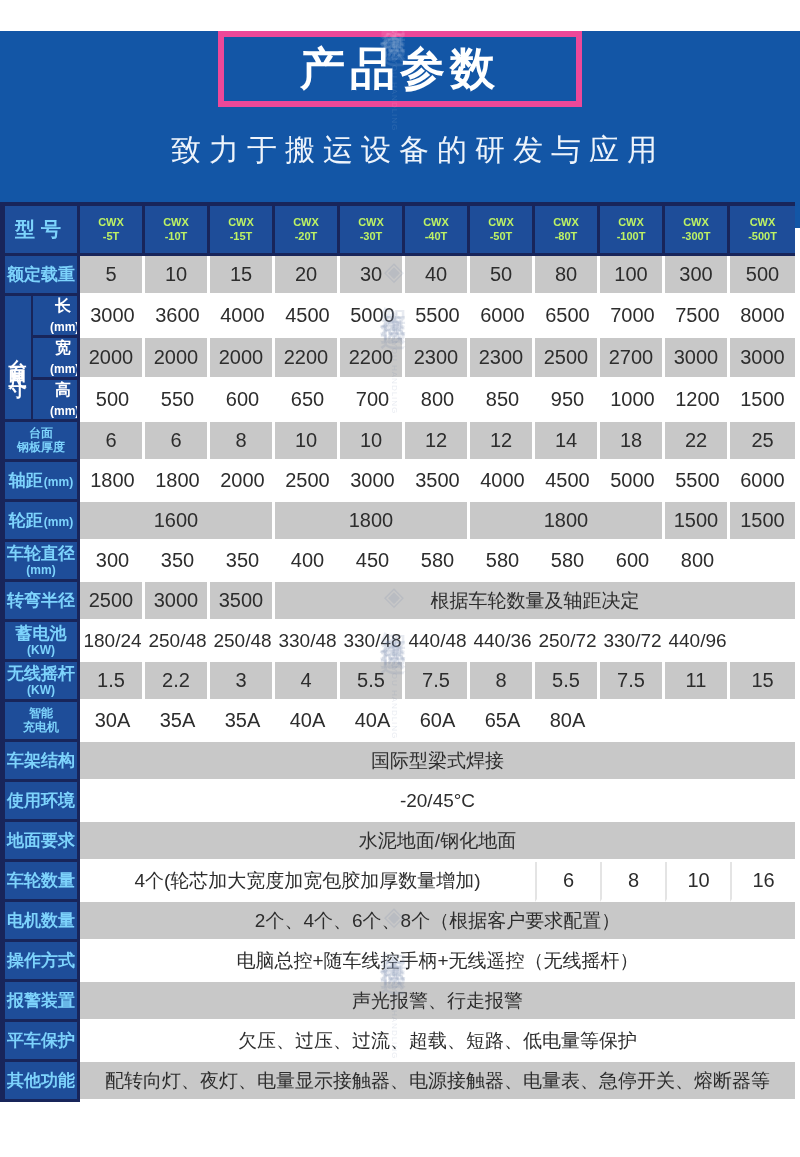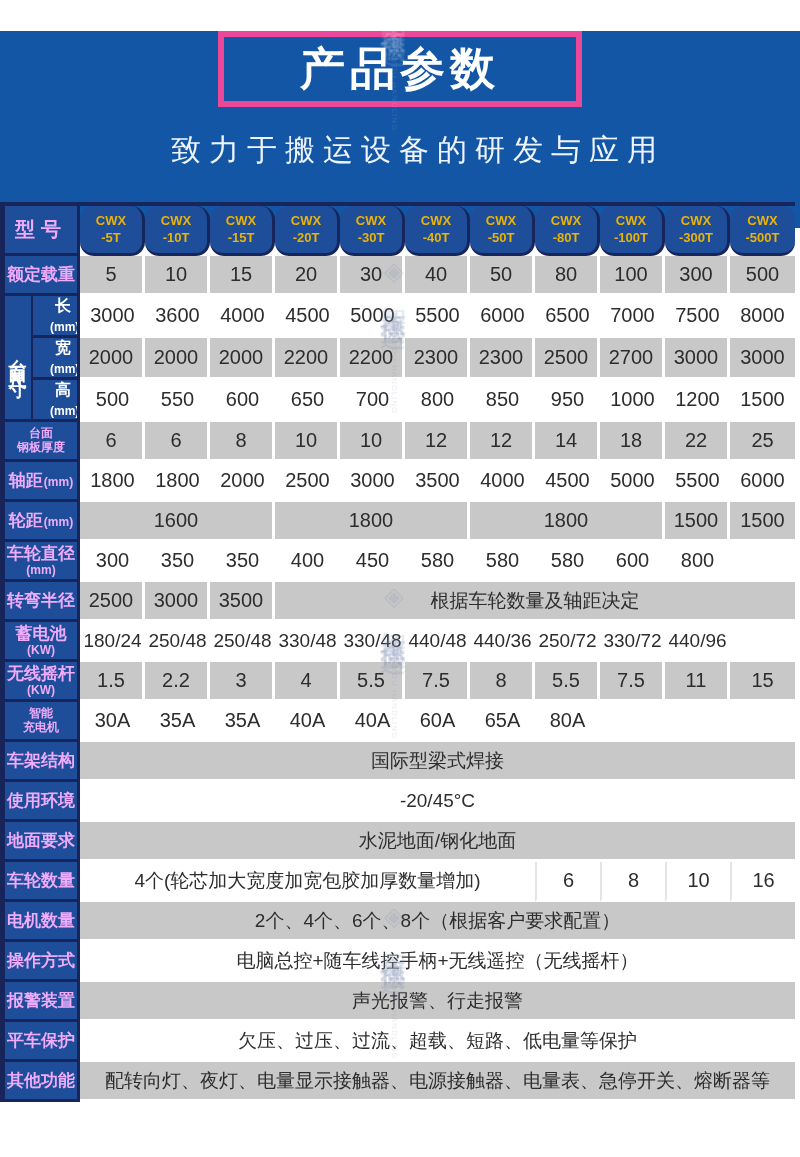--- a/index.html
+++ b/index.html
@@ -15,35 +15,35 @@
 
   
   table.spec { position:absolute; top:202px; left:0; border-collapse:separate; border-spacing:0;
                table-layout:fixed; width:795px;
                border-top:4px solid #18255a; border-left:5px solid #18255a; }
   th,td { box-sizing:border-box; padding:0; text-align:center; vertical-align:middle; overflow:hidden; }
 
   tr.hdr th { height:50px; }
   tr.r  td, tr.r th { height:40px; }
 
-  .lbl { background:#1e4d99; color:#f0abfc; font-weight:bold; font-size:17px;
+  .lbl { background:#1e4d99; color:#7dd3fc; font-weight:bold; font-size:17px;
          border-right:3px solid #18255a; border-bottom:3px solid #18255a; line-height:1.15; }
   .corner { font-size:20px; letter-spacing:6px; }
   .u  { font-size:12px; font-weight:bold; margin-left:1px; }
   .u2 { font-size:12px; font-weight:bold; line-height:1.1; }
   .l2 { font-size:12px;font-family:Liberation Serif, serif; }
 
   .vlbl { background:#1e4d99; color:#ffffff; font-weight:bold; font-size:18px;
           border-right:2px solid #18255a; border-bottom:3px solid #18255a;
           writing-mode:vertical-rl; text-orientation:upright; letter-spacing:7px; }
   .sublbl { background:#1e4d99; color:#ffffff; font-weight:bold; font-size:16px;
             border-right:3px solid #18255a; border-bottom:3px solid #18255a;padding-left:16px; }
 
-  .mdl { background:#1e4d99; color:#eab308; font-weight:bold; font-size:13px; line-height:1.25;
-         border-right:3px solid #18255a; border-bottom:3px solid #18255a;border-radius:14px; }
+  .mdl { background:#1e4d99; color:#bef264; font-weight:bold; font-size:11px; line-height:1.25;
+         border-right:3px solid #18255a; border-bottom:3px solid #18255a; }
   .mdl.last { border-right:none; }
 
   td.w { background:#ffffff; border-bottom:3px solid #ffffff; font-size:20px; color:#2d2d2d; }
   td.g { background:#c8c8c8; border-bottom:3px solid #ffffff; border-right:3px solid #ffffff;
          font-size:20px; color:#2d2d2d; }
   td.last { border-right:none; }
   td.txt { font-size:19px; }
   td.sep { border-left:2px solid #e4e4e4; }
 
   

